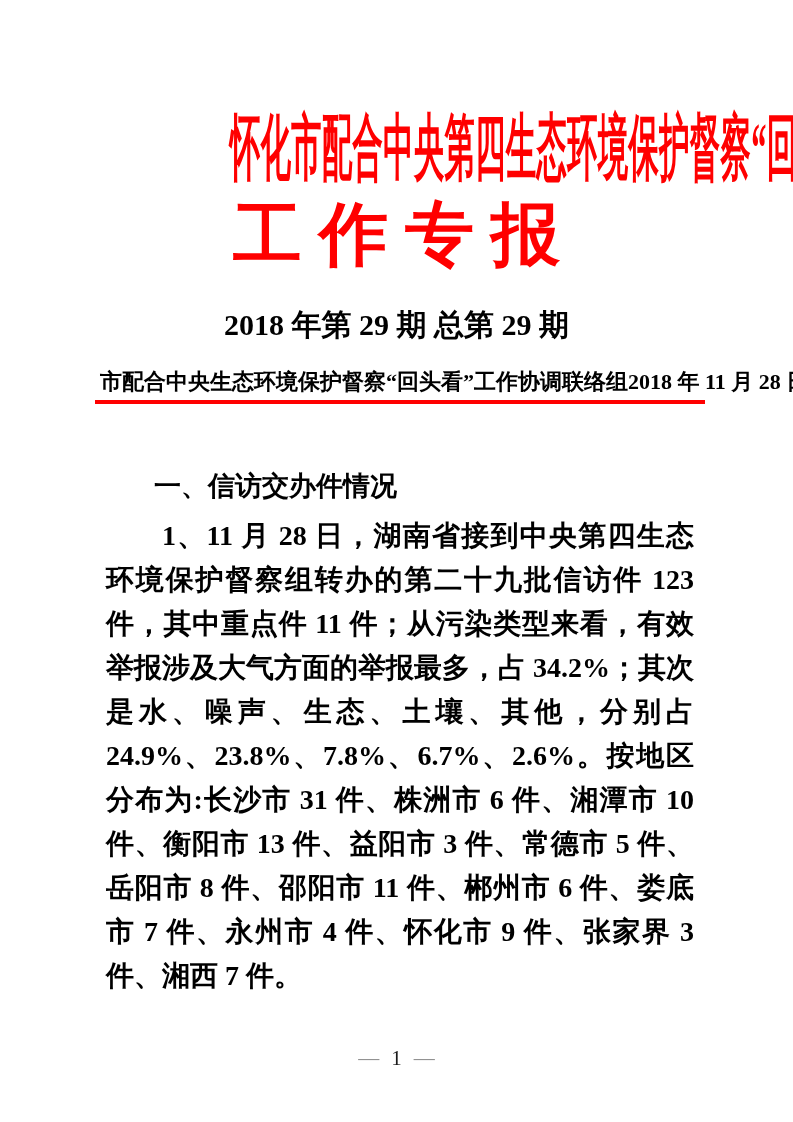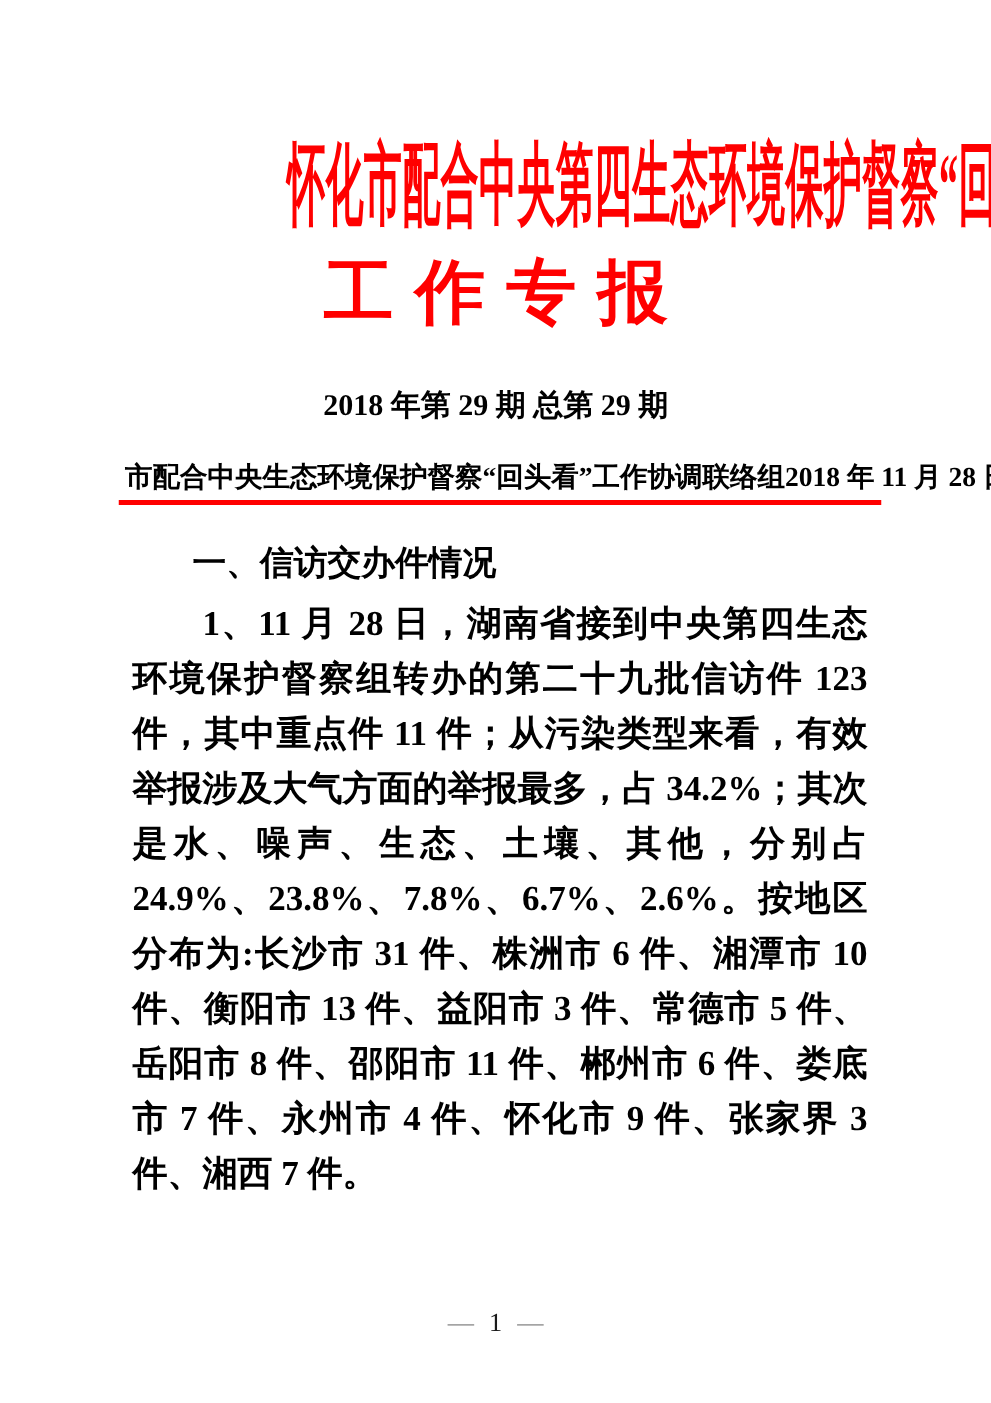--- a/index.html
+++ b/index.html
@@ -30,29 +30,29 @@
     line-height: 84px;
     white-space: nowrap;
     transform: scaleX(0.42);
     transform-origin: 50% 50%;
     letter-spacing: 1px;
   }
   .title-line2 {
     margin-top: 14px;
     color: #ff0000;
     font-weight: bold;
-    font-size: 56px;
+    font-size: 69px;
     line-height: 62px;
     letter-spacing: 17px;
     padding-left: 17px; 
     white-space: nowrap;
   }
   .issue-line {
     margin-top: 44px;
-    font-size: 24px;
+    font-size: 30px;
     line-height: 30px;
     font-weight: bold;
     text-align: center;
   }
 
   
   .issuer-row {
     margin-top: 28px;
     padding: 0 93px 0 100px;
     display: flex;
@@ -72,21 +72,21 @@
 
   
   .doc-body {
     padding: 0 93px 0 100px;
     font-size: 28px;
     line-height: 44px;
     font-weight: bold;
     text-align: justify;
   }
   .section-heading {
-    margin-top: 24px;
+    margin-top: 60px;
     margin-bottom: 0;
     padding-left: 2em;
     font-family: "Liberation Sans", "DejaVu Sans", sans-serif;
     font-weight: bold;
     font-size: 27px;
     line-height: 44px;
     text-align: left;
   }
   .body-para {
     margin: 6px;

